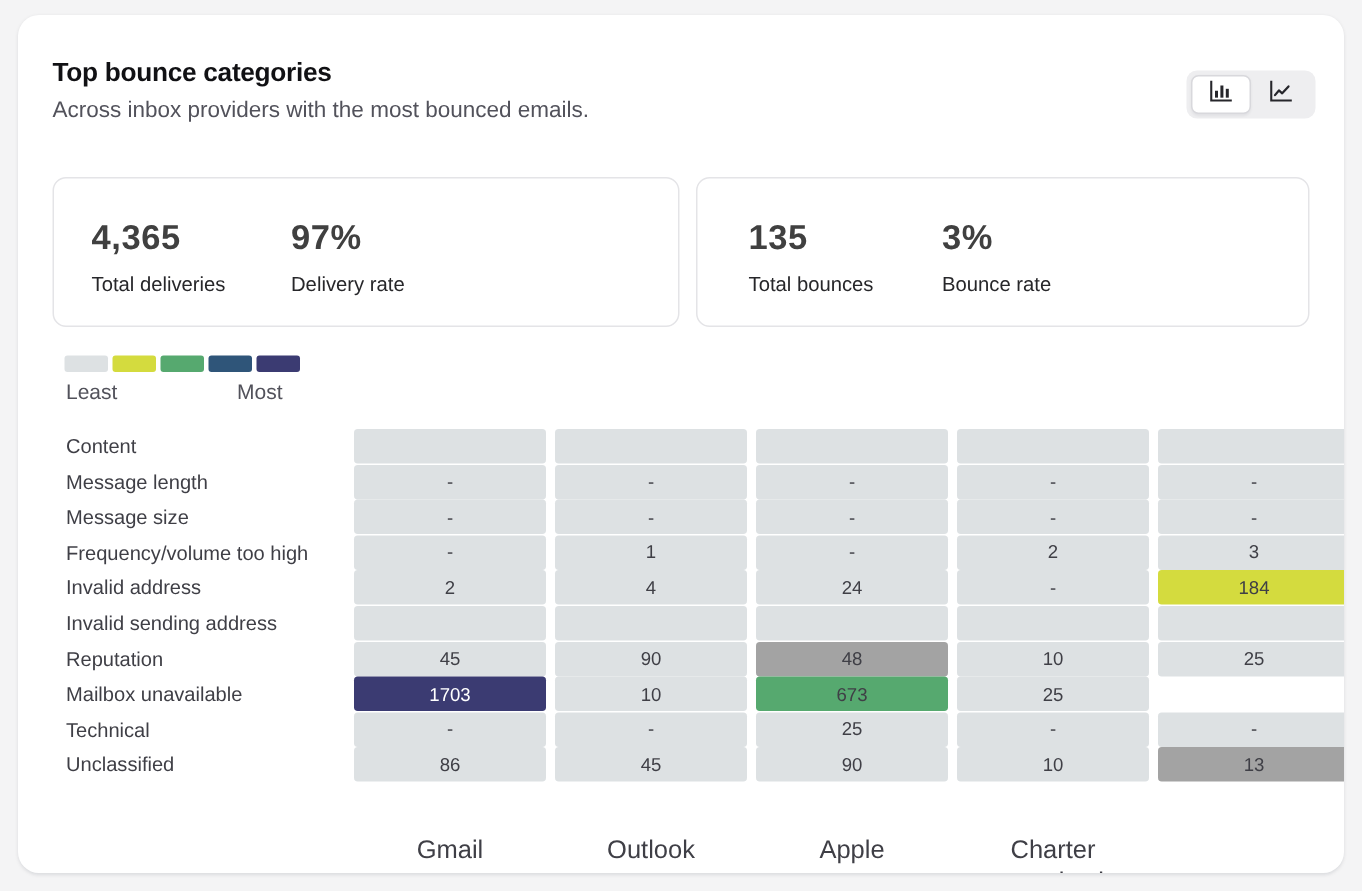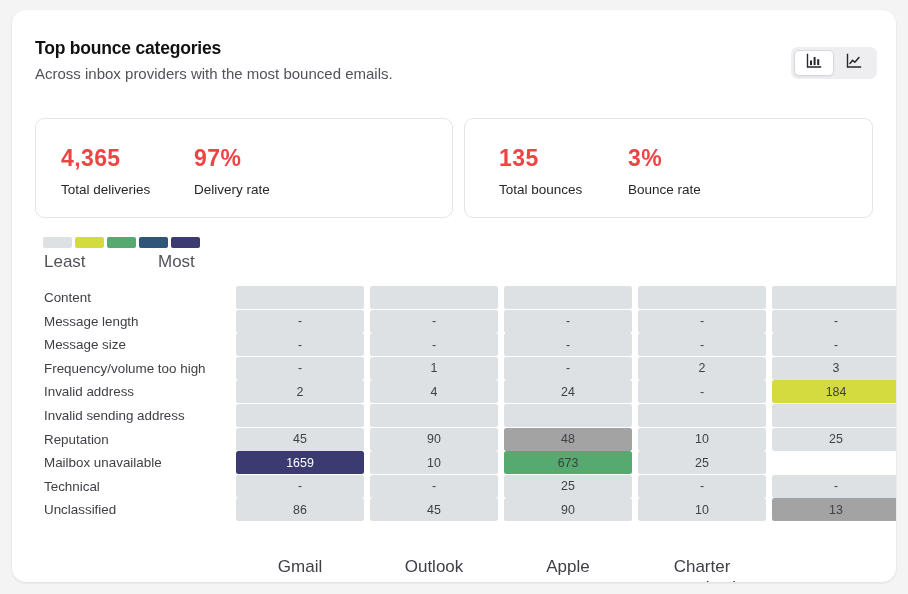--- a/index.html
+++ b/index.html
@@ -55,36 +55,36 @@
     position: absolute; top: 108px; height: 100px;
     border: 1px solid #e4e4e7;
     border-radius: 9px;
     background: #fff;
   }
   #stat-card-deliveries { left: 23px; width: 418px; }
   #stat-card-bounces   { left: 452px; width: 409px; }
   .stat-inner { position: absolute; left: 25px; top: 26px; display: flex; }
   .stat-block { margin-right: 0; }
   .stat-value {
-    font-size: 23px; font-weight: bold; color: #ef4444;
+    font-size: 23px; font-weight: bold; color: #404040;
     letter-spacing: 0.4px; line-height: 27px;
   }
   .stat-label {
     font-size: 13.5px; color: #27272a; margin-top: 9px; line-height: 17px;
   }
 
   
   #legend { position: absolute; left: 31px; top: 227px; }
   #legend-swatches { display: flex; gap: 3px; }
   .swatch { width: 29px; height: 11px; border-radius: 2px; }
   #legend-labels {
     position: relative; width: 160px; height: 18px; margin-top: 5px;
   }
   .legend-cap {
-    position: absolute; font-size: 17px; color: #52525b; line-height: 17px;
+    position: absolute; font-size: 14px; color: #52525b; line-height: 17px;
   }
   #legend-least { left: 1px; }
   #legend-most  { left: 115px; }
 
   
   #heatmap { position: absolute; left: 23px; top: 276px; right: 11px; }
   #heat-rows { position: relative; }
   .heat-row {
     display: flex; align-items: center; height: 23px; margin-bottom: 0.6px;
   }
@@ -254,21 +254,21 @@
             <div class="cell" style="background: rgb(221, 225, 227);">45</div>
             <div class="cell" style="background: rgb(221, 225, 227);">90</div>
             <div class="cell" style="background: #a3a3a3;">48</div>
             <div class="cell" style="background: rgb(221, 225, 227);">10</div>
             <div class="cell" style="background: rgb(221, 225, 227);">25</div>
           </div>
         </div>
         <div class="heat-row">
           <div class="row-label">Mailbox unavailable</div>
           <div class="cells">
-            <div class="cell light-text" style="background: rgb(59, 59, 114);">1659</div>
+            <div class="cell light-text" style="background: rgb(59, 59, 114);">1703</div>
             <div class="cell" style="background: rgb(221, 225, 227);">10</div>
             <div class="cell" style="background: rgb(86, 169, 111);">673</div>
             <div class="cell" style="background: rgb(221, 225, 227);">25</div>
           </div>
         </div>
         <div class="heat-row">
           <div class="row-label">Technical</div>
           <div class="cells">
             <div class="cell" style="background: rgb(221, 225, 227);">-</div>
             <div class="cell" style="background: rgb(221, 225, 227);">-</div>

